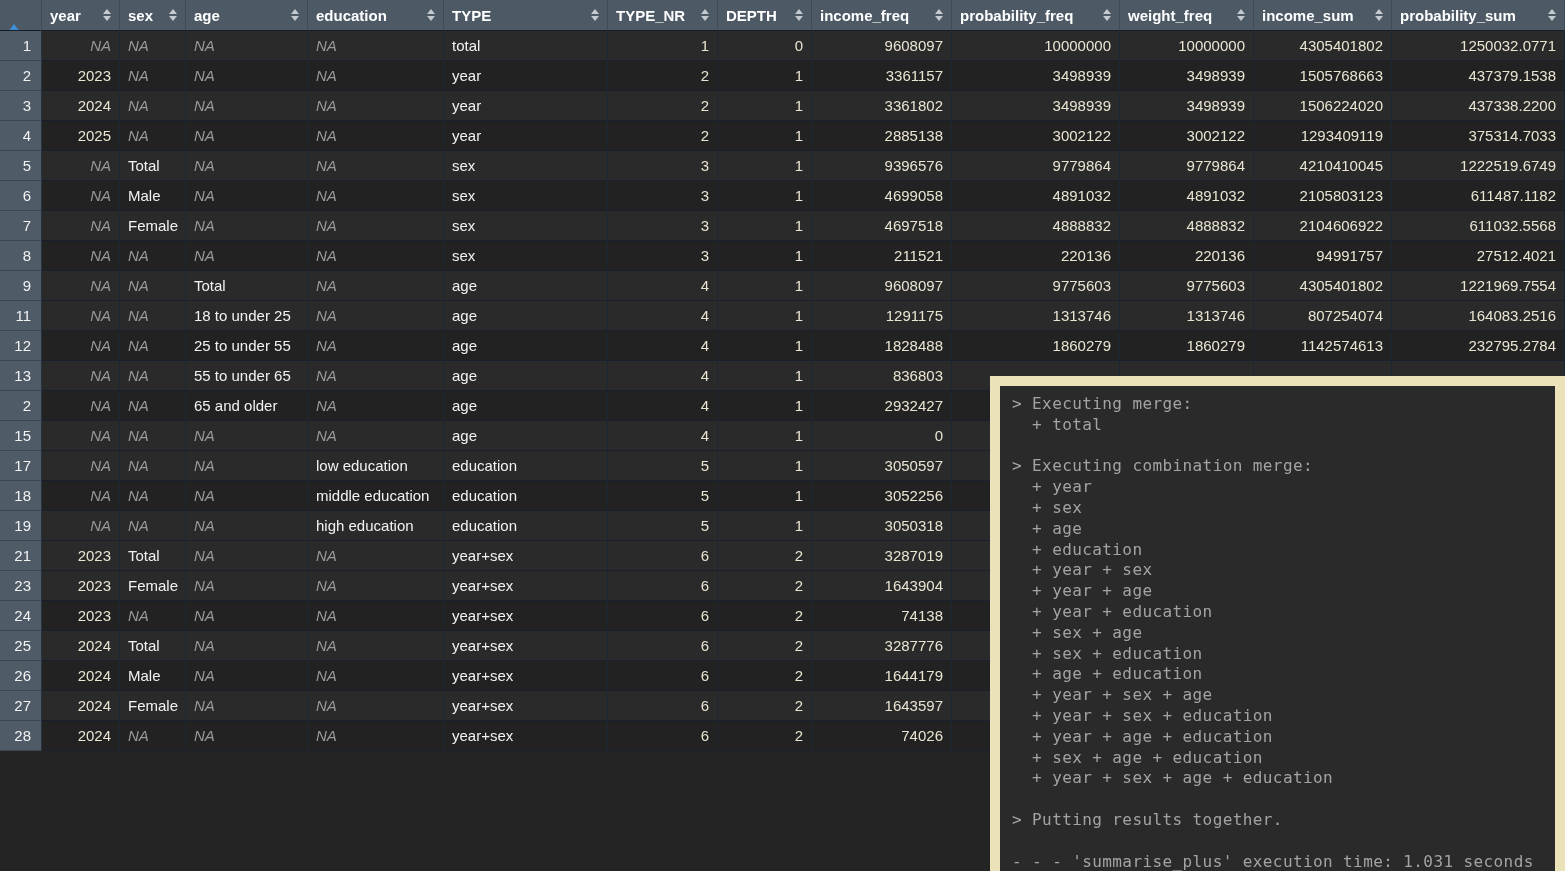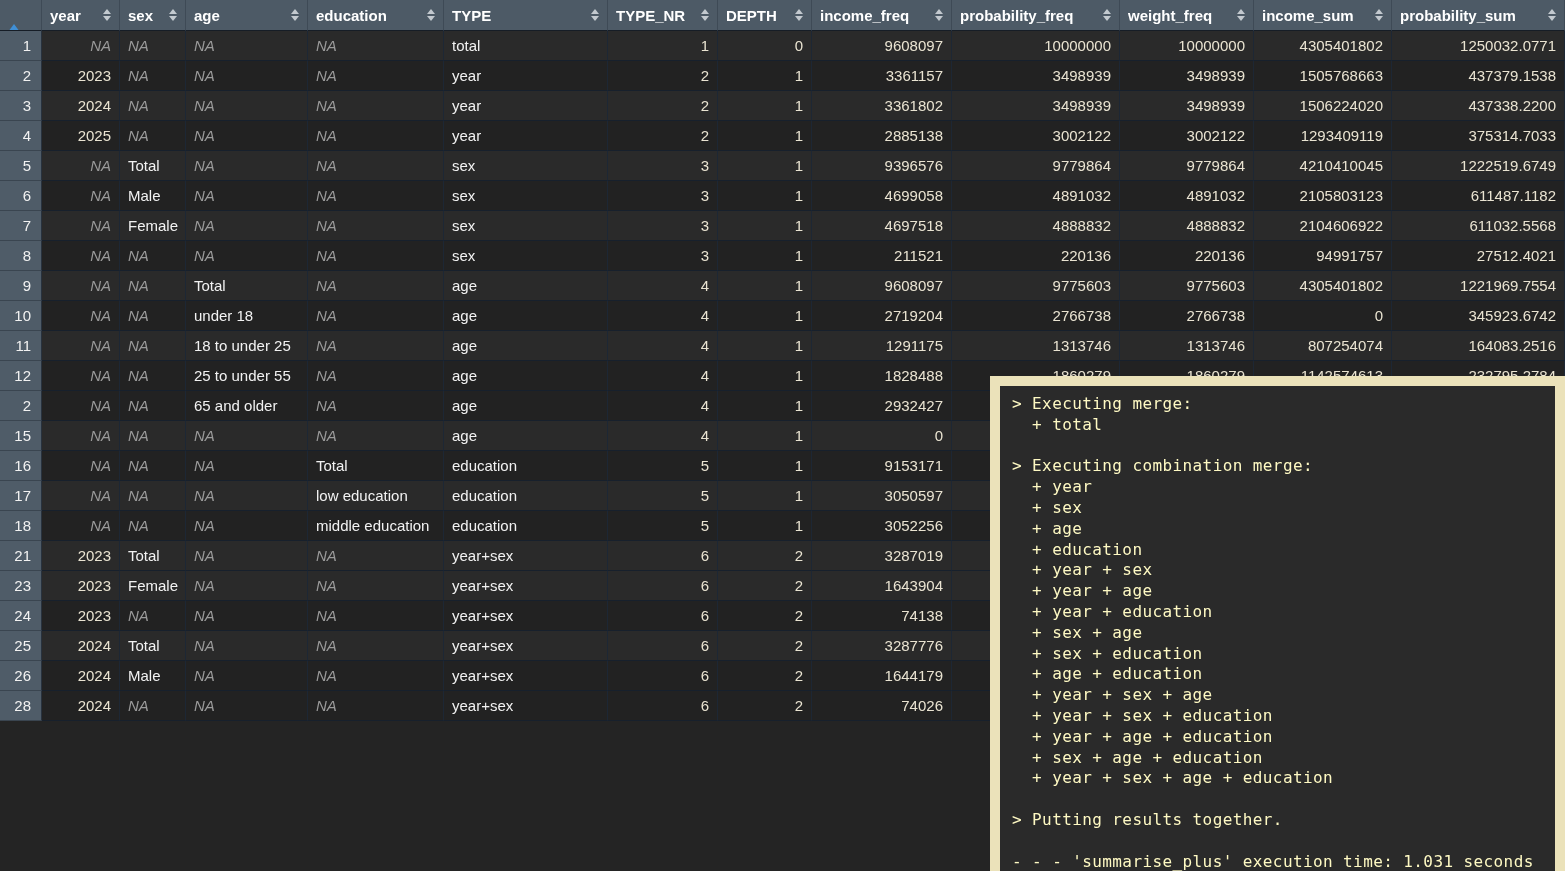--- a/index.html
+++ b/index.html
@@ -80,21 +80,21 @@
     border-bottom: 0;
     padding: 8px 4px 0 12px;
     z-index: 5;
   }
   #console-panel pre {
     margin: 0;
     font-family: "DejaVu Sans Mono", monospace;
     font-size: 16px;
     line-height: 20.8px;
     letter-spacing: 0.4px;
-    color: #fef9c3;
+    color: #a3a3a3;
     white-space: pre;
   }
 </style>
 </head>
 <body>
 
 <div id="stage">
   <table class="grid">
     <colgroup id="cols">
         <col style="width: 42px;">
@@ -353,35 +353,20 @@
           <td class="chr na">NA</td>
           <td class="chr">age</td>
           <td class="num">4</td>
           <td class="num">1</td>
           <td class="num">9608097</td>
           <td class="num">9775603</td>
           <td class="num">9775603</td>
           <td class="num">4305401802</td>
           <td class="num">1221969.7554</td>
         </tr>
-        <tr class="even">
-          <th class="rn">10</th>
-          <td class="num na">NA</td>
-          <td class="chr na">NA</td>
-          <td class="chr">under 18</td>
-          <td class="chr na">NA</td>
-          <td class="chr">age</td>
-          <td class="num">4</td>
-          <td class="num">1</td>
-          <td class="num">2719204</td>
-          <td class="num">2766738</td>
-          <td class="num">2766738</td>
-          <td class="num">0</td>
-          <td class="num">345923.6742</td>
-        </tr>
         <tr class="odd">
           <th class="rn">11</th>
           <td class="num na">NA</td>
           <td class="chr na">NA</td>
           <td class="chr">18 to under 25</td>
           <td class="chr na">NA</td>
           <td class="chr">age</td>
           <td class="num">4</td>
           <td class="num">1</td>
           <td class="num">1291175</td>
@@ -398,60 +383,60 @@
           <td class="chr na">NA</td>
           <td class="chr">age</td>
           <td class="num">4</td>
           <td class="num">1</td>
           <td class="num">1828488</td>
           <td class="num">1860279</td>
           <td class="num">1860279</td>
           <td class="num">1142574613</td>
           <td class="num">232795.2784</td>
         </tr>
-        <tr class="even">
-          <th class="rn">2</th>
-          <td class="num na">NA</td>
-          <td class="chr na">NA</td>
-          <td class="chr">65 and older</td>
+        <tr class="odd">
+          <th class="rn">13</th>
+          <td class="num na">NA</td>
+          <td class="chr na">NA</td>
+          <td class="chr">55 to under 65</td>
           <td class="chr na">NA</td>
           <td class="chr">age</td>
           <td class="num">4</td>
           <td class="num">1</td>
-          <td class="num">2932427</td>
-          <td class="num"></td>
-          <td class="num"></td>
-          <td class="num"></td>
-          <td class="num"></td>
-        </tr>
-        <tr class="odd">
-          <th class="rn">15</th>
-          <td class="num na">NA</td>
-          <td class="chr na">NA</td>
-          <td class="chr na">NA</td>
+          <td class="num">836803</td>
+          <td class="num"></td>
+          <td class="num"></td>
+          <td class="num"></td>
+          <td class="num"></td>
+        </tr>
+        <tr class="even">
+          <th class="rn">2</th>
+          <td class="num na">NA</td>
+          <td class="chr na">NA</td>
+          <td class="chr">65 and older</td>
           <td class="chr na">NA</td>
           <td class="chr">age</td>
           <td class="num">4</td>
           <td class="num">1</td>
+          <td class="num">2932427</td>
+          <td class="num"></td>
+          <td class="num"></td>
+          <td class="num"></td>
+          <td class="num"></td>
+        </tr>
+        <tr class="odd">
+          <th class="rn">15</th>
+          <td class="num na">NA</td>
+          <td class="chr na">NA</td>
+          <td class="chr na">NA</td>
+          <td class="chr na">NA</td>
+          <td class="chr">age</td>
+          <td class="num">4</td>
+          <td class="num">1</td>
           <td class="num">0</td>
-          <td class="num"></td>
-          <td class="num"></td>
-          <td class="num"></td>
-          <td class="num"></td>
-        </tr>
-        <tr class="even">
-          <th class="rn">16</th>
-          <td class="num na">NA</td>
-          <td class="chr na">NA</td>
-          <td class="chr na">NA</td>
-          <td class="chr">Total</td>
-          <td class="chr">education</td>
-          <td class="num">5</td>
-          <td class="num">1</td>
-          <td class="num">9153171</td>
           <td class="num"></td>
           <td class="num"></td>
           <td class="num"></td>
           <td class="num"></td>
         </tr>
         <tr class="odd">
           <th class="rn">17</th>
           <td class="num na">NA</td>
           <td class="chr na">NA</td>
           <td class="chr na">NA</td>
@@ -474,20 +459,35 @@
           <td class="chr">education</td>
           <td class="num">5</td>
           <td class="num">1</td>
           <td class="num">3052256</td>
           <td class="num"></td>
           <td class="num"></td>
           <td class="num"></td>
           <td class="num"></td>
         </tr>
         <tr class="odd">
+          <th class="rn">19</th>
+          <td class="num na">NA</td>
+          <td class="chr na">NA</td>
+          <td class="chr na">NA</td>
+          <td class="chr">high education</td>
+          <td class="chr">education</td>
+          <td class="num">5</td>
+          <td class="num">1</td>
+          <td class="num">3050318</td>
+          <td class="num"></td>
+          <td class="num"></td>
+          <td class="num"></td>
+          <td class="num"></td>
+        </tr>
+        <tr class="odd">
           <th class="rn">21</th>
           <td class="num">2023</td>
           <td class="chr">Total</td>
           <td class="chr na">NA</td>
           <td class="chr na">NA</td>
           <td class="chr">year+sex</td>
           <td class="num">6</td>
           <td class="num">2</td>
           <td class="num">3287019</td>
           <td class="num"></td>
@@ -543,20 +543,35 @@
         <tr class="even">
           <th class="rn">26</th>
           <td class="num">2024</td>
           <td class="chr">Male</td>
           <td class="chr na">NA</td>
           <td class="chr na">NA</td>
           <td class="chr">year+sex</td>
           <td class="num">6</td>
           <td class="num">2</td>
           <td class="num">1644179</td>
+          <td class="num"></td>
+          <td class="num"></td>
+          <td class="num"></td>
+          <td class="num"></td>
+        </tr>
+        <tr class="odd">
+          <th class="rn">27</th>
+          <td class="num">2024</td>
+          <td class="chr">Female</td>
+          <td class="chr na">NA</td>
+          <td class="chr na">NA</td>
+          <td class="chr">year+sex</td>
+          <td class="num">6</td>
+          <td class="num">2</td>
+          <td class="num">1643597</td>
           <td class="num"></td>
           <td class="num"></td>
           <td class="num"></td>
           <td class="num"></td>
         </tr>
         <tr class="even">
           <th class="rn">28</th>
           <td class="num">2024</td>
           <td class="chr na">NA</td>
           <td class="chr na">NA</td>

